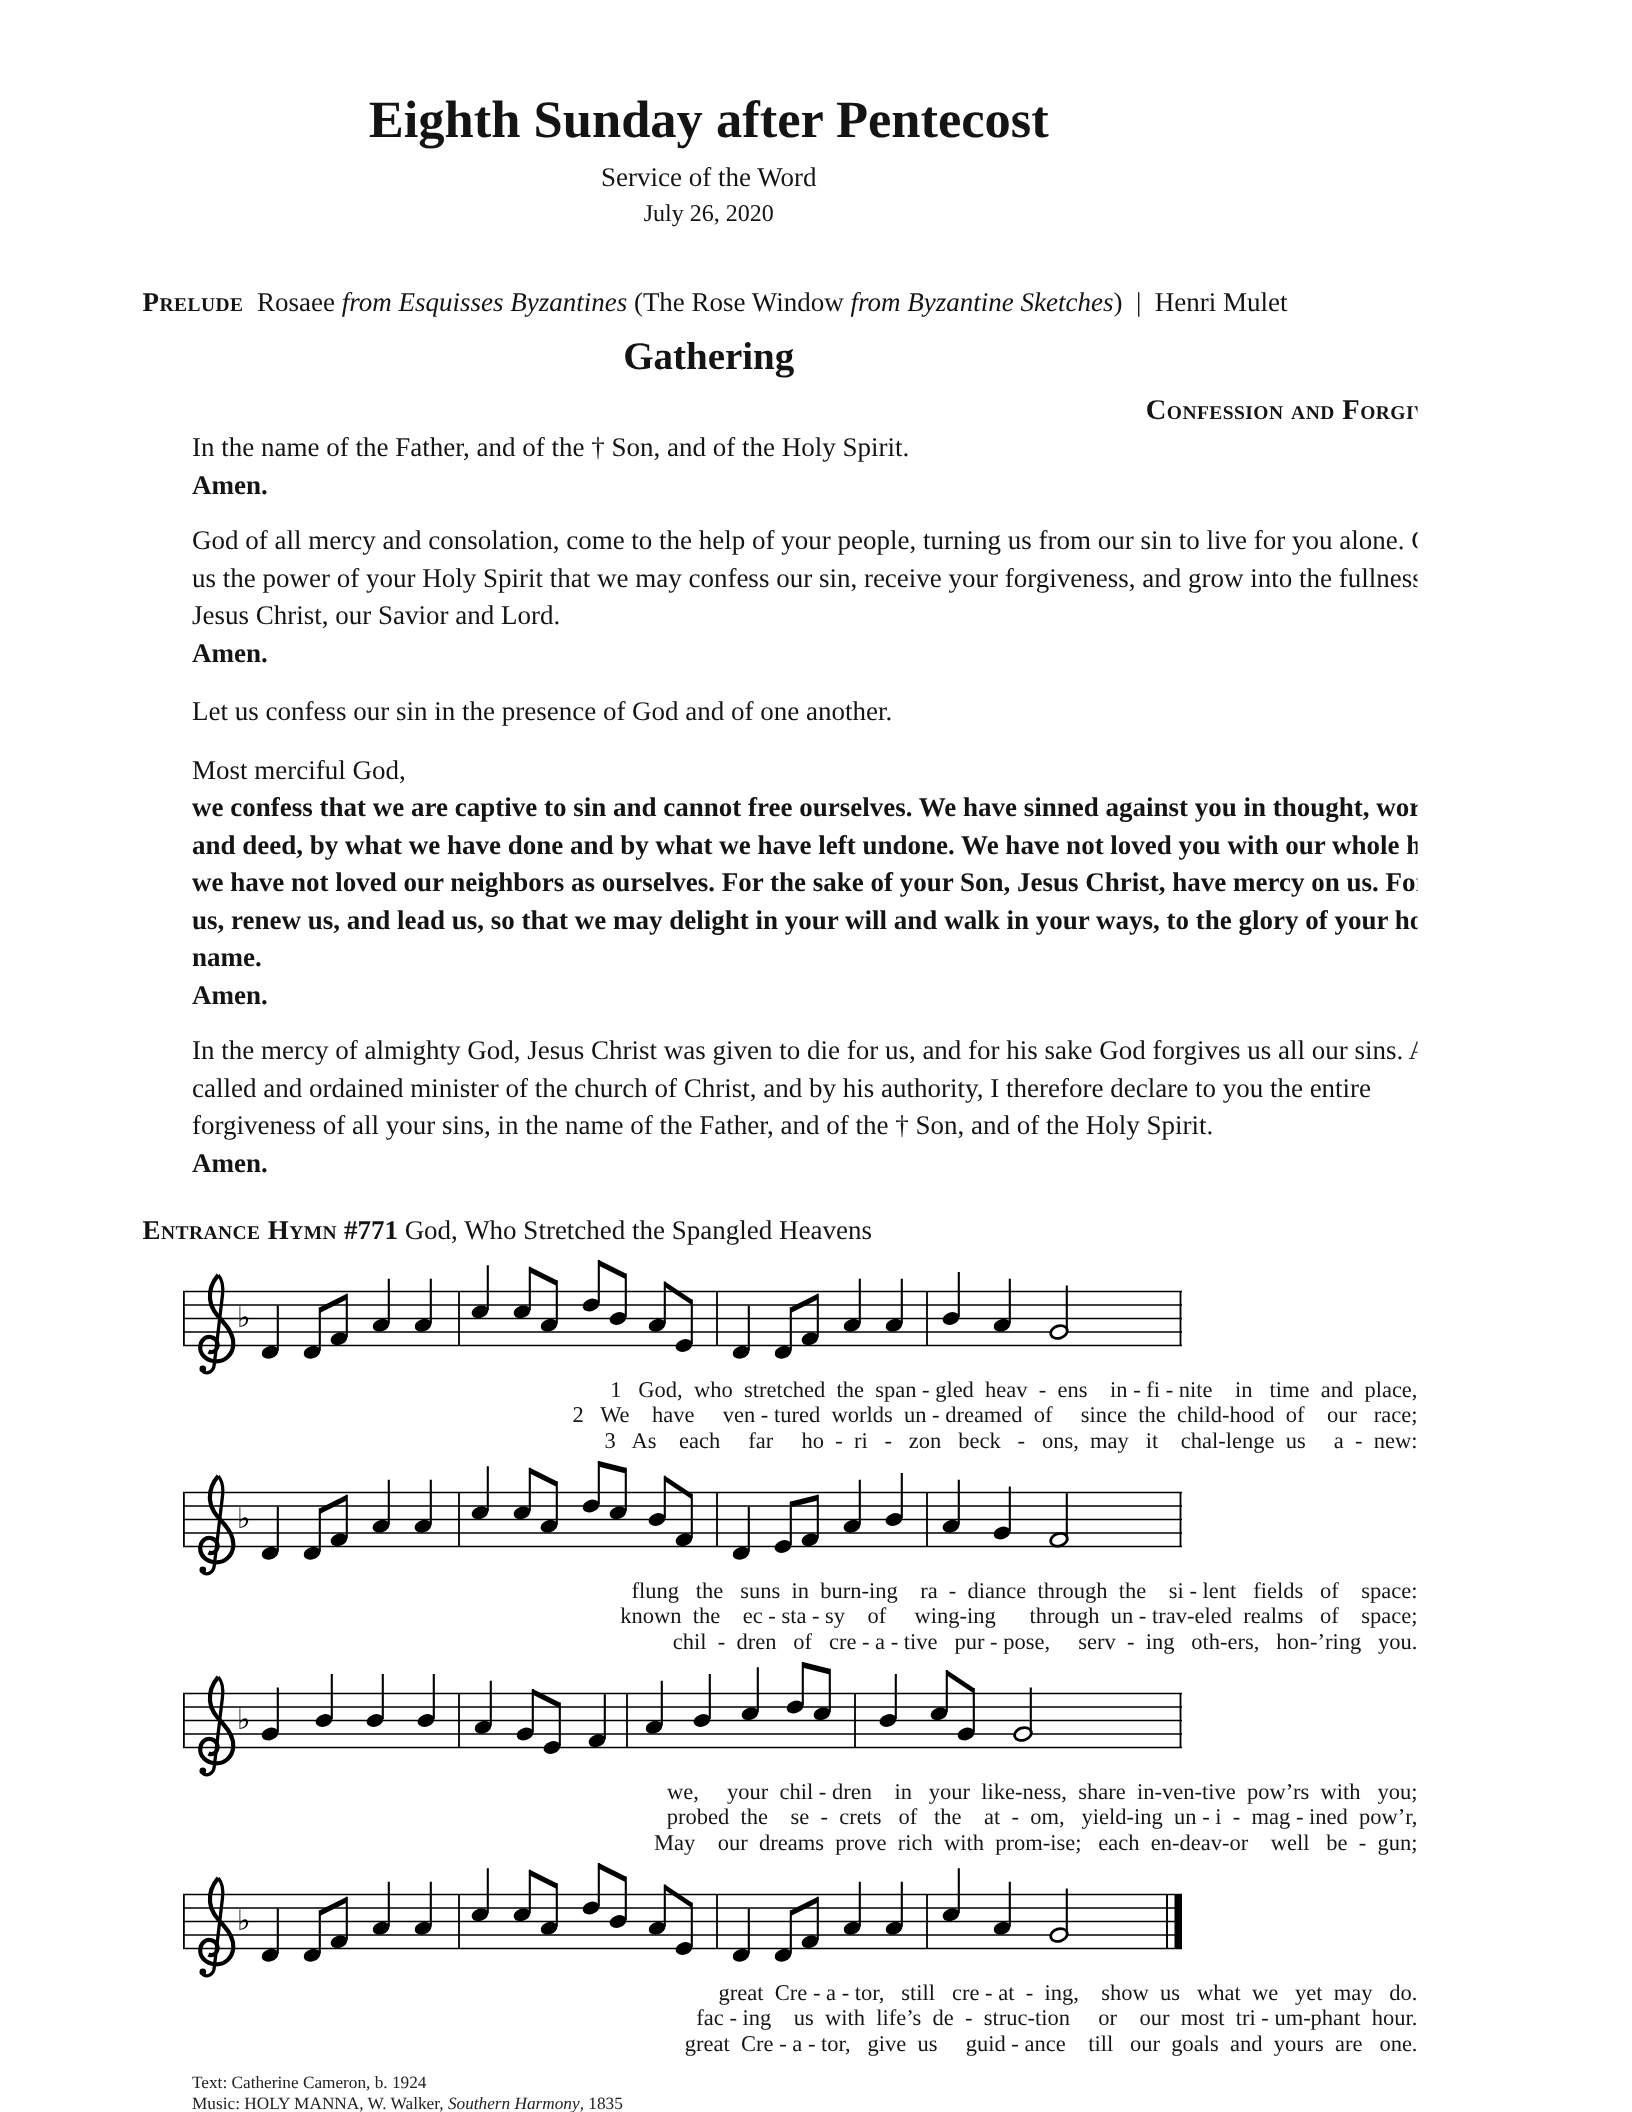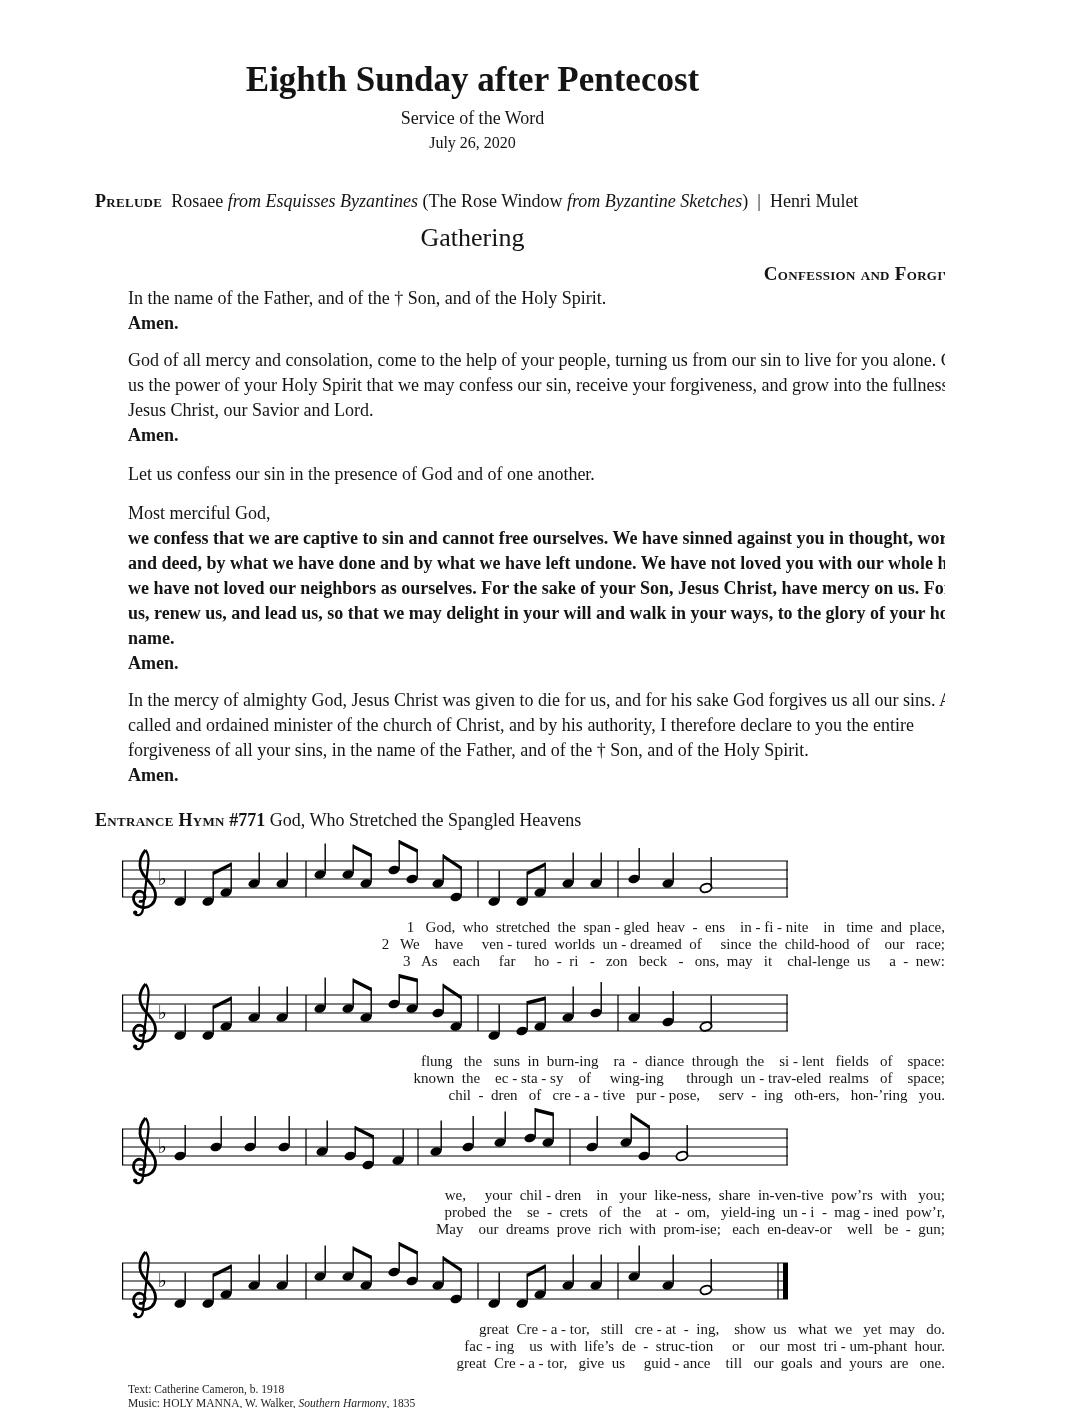--- a/index.html
+++ b/index.html
@@ -13,21 +13,21 @@
   .subtitle{font-size:18px;line-height:25px;margin-top:6px;}
   .date{font-size:16px;line-height:24px;}
   .sc{font-variant:small-caps;font-weight:700;letter-spacing:0.3px;}
   .hang{margin-left:95px;width:900px;}
   .indent{margin-left:128px;width:866px;}
   .body-text{font-size:18px;line-height:25px;}
   .bold{font-weight:700;}
   .it{font-style:italic;}
   .preline{white-space:pre-wrap;}
   .prelude{margin-top:34px;}
-  .gathering{font-size:26px;font-weight:400;line-height:32px;margin-top:8px;}
+  .gathering{font-size:26px;font-weight:700;line-height:32px;margin-top:8px;}
   .conf-head{margin-top:8px;font-size:19px;line-height:24px;text-align:right;} .mt12{margin-top:12px;} .mt14{margin-top:14px;}
   .hymn-head{margin-top:20px;font-size:18px;line-height:25px;}
   .music{margin-left:122px;margin-top:6px;}
   .hymn-system{margin-bottom:3px;}
   .staff-host{height:80px;}
   .hymn-lyrics{padding-left:26px;margin-top:0px;text-align:right;}
   .lyric-line{
     font-size:15px;line-height:17px;white-space:pre;
     font-family:"Liberation Serif","DejaVu Serif",serif;color:#151515;
   }
@@ -340,18 +340,18 @@
       <div class="hymn-lyrics">
         <div class="lyric-line">great  Cre - a - tor,   still   cre - at  -  ing,    show  us   what  we   yet  may   do.</div>
         <div class="lyric-line">fac - ing    us  with  life’s  de  -  struc-tion     or    our  most  tri - um-phant  hour.</div>
         <div class="lyric-line">great  Cre - a - tor,   give  us     guid - ance    till   our  goals  and  yours  are   one.</div>
       </div>
     </div>
 
   </div>
 
   <div class="credits">
-    <div>Text: Catherine Cameron, b. 1918</div>
+    <div>Text: Catherine Cameron, b. 1924</div>
     <div class="preline"><span>Music: HOLY MANNA, W. Walker, </span><span class="it">Southern Harmony</span><span>, 1835</span></div>
 
   </div>
 
 </div>
 
 </body></html>

